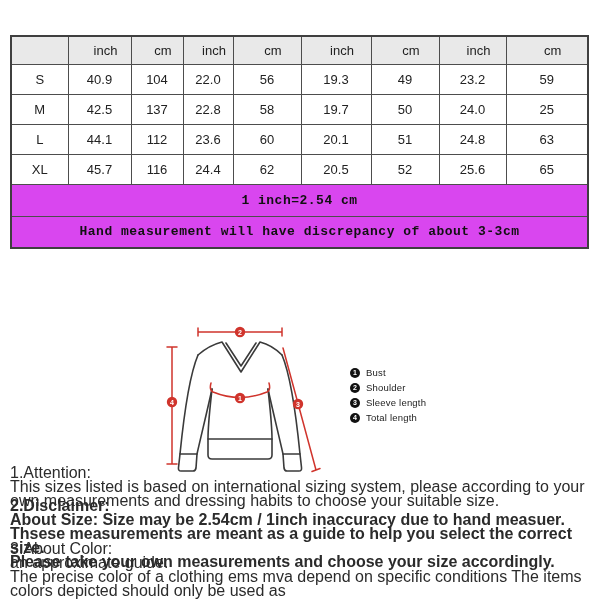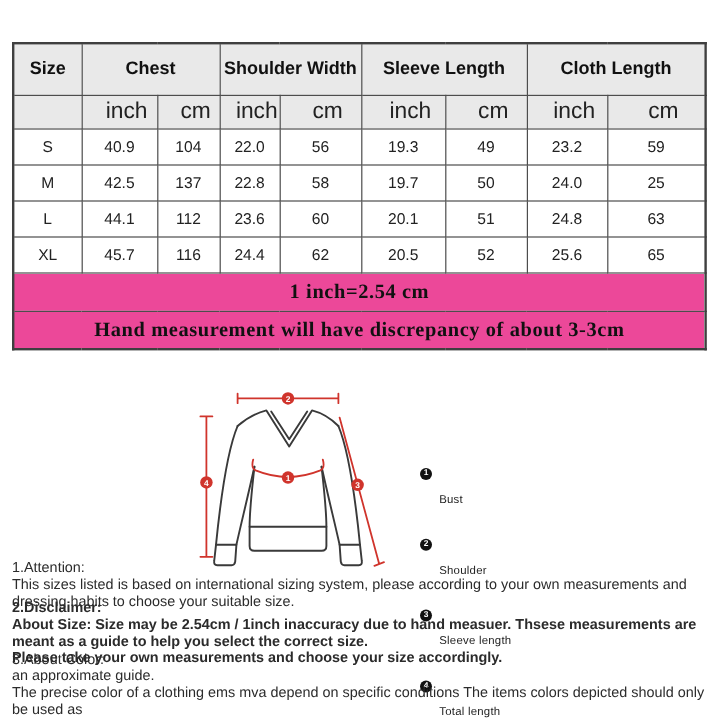--- a/index.html
+++ b/index.html
@@ -37,36 +37,36 @@
   .size-table tr.head-row th{
     height:43px;
     background:var(--header-bg);
     font-size:15px;
     font-weight:bold;
     color:#111;
   }
   .size-table tr.unit-row td{
     height:28px;
     background:var(--header-bg);
-    font-size:19px;
+    font-size:13px;
     color:#222;
     padding-left:12px;
   }
   .size-table tr.data-row td{
     height:30px;
     background:#ffffff;
     font-size:13px;
     color:#222;
   }
   .size-table tr.note-row td{
     height:32px;
-    background:#ec4899;
-    font-family:Liberation Serif, serif;
+    background:#d946ef;
+    font-family:Liberation Mono, monospace;
     font-weight:bold;
-    font-size:17px;
+    font-size:13px;
     color:#111;
     letter-spacing:.5px;
   }
 
   
   .diagram{
     position:absolute;
     left:140px; top:312px;
     width:235px; height:168px;
   }
@@ -84,24 +84,24 @@
     gap:4px;
   }
   .legend-item{display:flex;align-items:center;gap:6px;}
   .legend-bullet{
     width:10px;height:10px;border-radius:50%;
     background:#111;color:#fff;
     font-size:7px;font-weight:bold;
     display:flex;align-items:center;justify-content:center;
     flex:0 0 auto;
   }
-  .legend-label{font-size:9.5px;color:#222;letter-spacing:.2px;margin-top:44px;}
+  .legend-label{font-size:9.5px;color:#222;letter-spacing:.2px;}
 
   
-  .notes{position:absolute;left:10px;width:582px;font-size:12px;line-height:14px;color:#2b2b2b;}
+  .notes{position:absolute;left:10px;width:582px;font-size:16px;line-height:14px;color:#2b2b2b;}
   .notes .heading{color:#2b2b2b;}
   #note-1{top:466px;}
   #note-2{top:499px;font-weight:bold;}
   #note-3{top:542px;}
 </style>
 </head>
 <body>
 
 <table class="size-table">
   <colgroup>
@@ -109,27 +109,20 @@
       <col style="width:63px">
       <col style="width:52px">
     <col style="width:50px">
       <col style="width:68px">
       <col style="width:70px">
     <col style="width:68px">
       <col style="width:67px">
       <col style="width:82px">
   </colgroup>
   <tbody>
-      <tr class="head-row">
-    <th>Size</th>
-    <th colspan="2">Chest</th>
-    <th colspan="2">Shoulder Width</th>
-    <th colspan="2">Sleeve Length</th>
-    <th colspan="2">Cloth Length</th>
-  </tr>
   <tr class="unit-row">
     <td></td>
     <td>inch</td>
     <td>cm</td>
     <td>inch</td>
     <td>cm</td>
     <td>inch</td>
     <td>cm</td>
     <td>inch</td>
     <td>cm</td>

